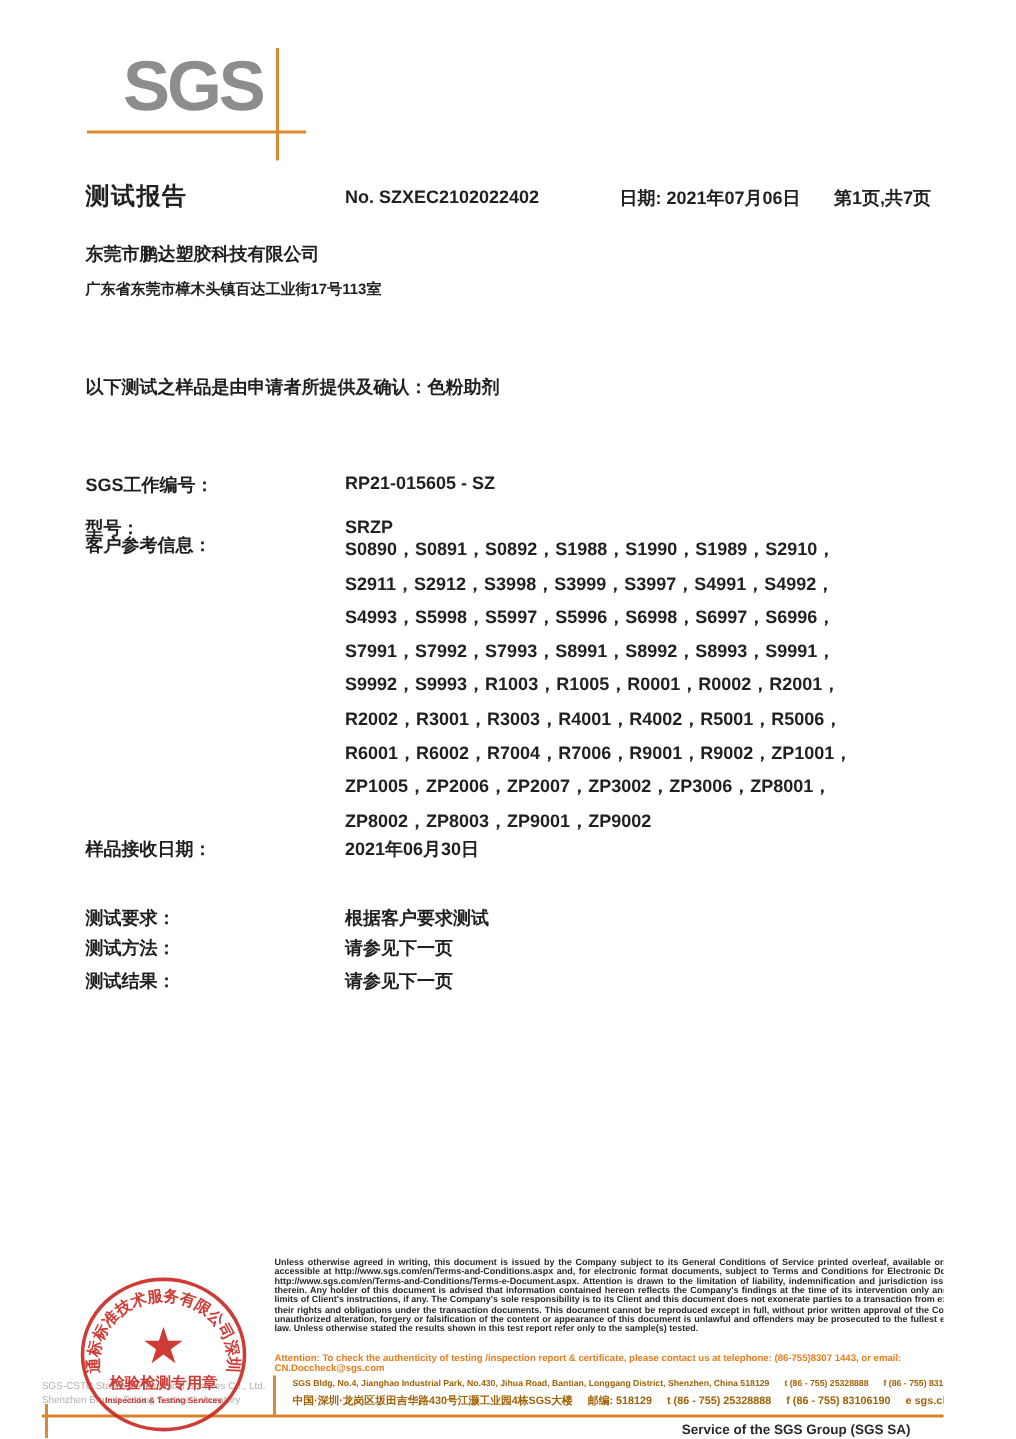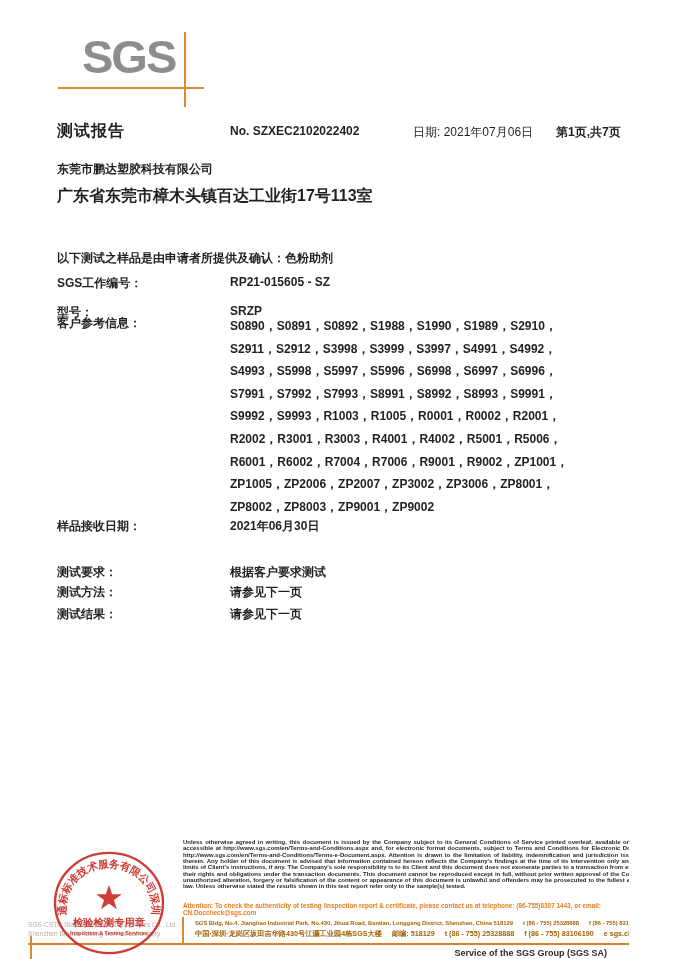--- a/index.html
+++ b/index.html
@@ -16,28 +16,28 @@
     position:absolute;left:82px;top:33px;
     font-size:47px;font-weight:900;letter-spacing:-2px;
     color:#8d8d8d;line-height:1;
     font-family:"Liberation Sans","DejaVu Sans",sans-serif;
   }
   .logo-hline{position:absolute;left:58px;top:87px;width:146px;height:2px;background:#d98a33;}
   .logo-vline{position:absolute;left:184px;top:32px;width:2px;height:75px;background:#d98a33;}
   
   .title{position:absolute;left:57px;top:121px;font-size:16px;font-weight:bold;letter-spacing:1px;}
   .report-no{position:absolute;left:230px;top:124px;font-size:12px;font-weight:600;}
-  .report-date{position:absolute;left:413px;top:124px;font-size:12px;font-weight:400;}
+  .report-date{position:absolute;left:413px;top:124px;font-size:12px;font-weight:700;}
   .page-info{position:absolute;left:556px;top:124px;font-size:12px;font-weight:600;}
   
   .applicant-name{position:absolute;left:57px;top:161px;font-size:12px;font-weight:600;}
-  .applicant-address{position:absolute;left:57px;top:186px;font-size:16px;font-weight:600;}
+  .applicant-address{position:absolute;left:57px;top:186px;font-size:10px;font-weight:600;}
   .sample-statement{position:absolute;left:57px;top:250px;font-size:12px;font-weight:600;}
   
-  .row{position:absolute;left:57px;font-size:12px;font-weight:600;}
+  .row{position:absolute;left:57px;font-size:12px;font-weight:600;margin-top:40px;}
   .row .label{display:inline-block;width:173px;vertical-align:top;}
   .row .value{display:inline-block;vertical-align:top;}
   .row-job{top:275px;} .row-model{top:304px;}
   .row-ref{top:315px;}
   .ref-lines{display:inline-block;vertical-align:top;line-height:22.6px;}
   .ref-lines span{display:block;}
   .row-received{top:518px;} .row-period{top:543px;}
   .row-requested{top:564px;} .row-method{top:584px;} .row-result{top:606px;}
   .row-conclusion{top:627px;}
   .row-conclusion .value{width:420px;line-height:20px;}

